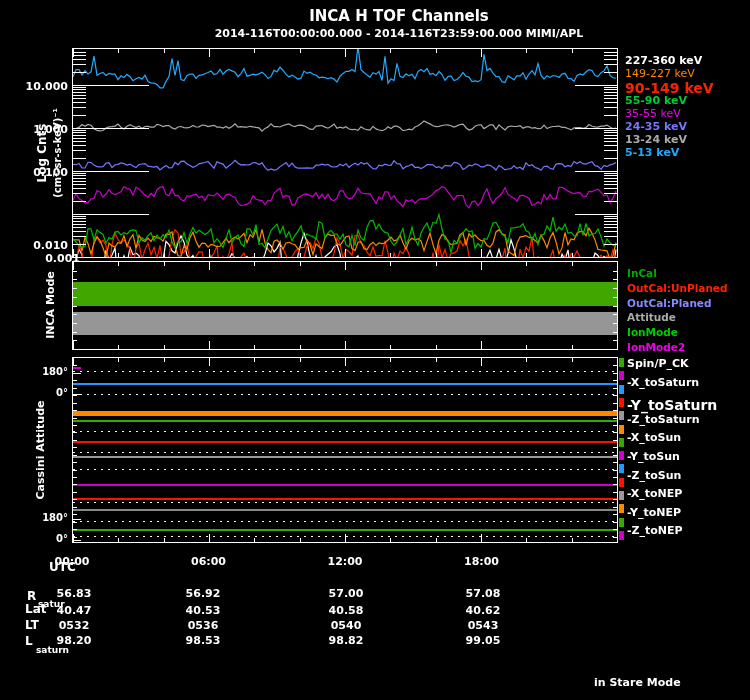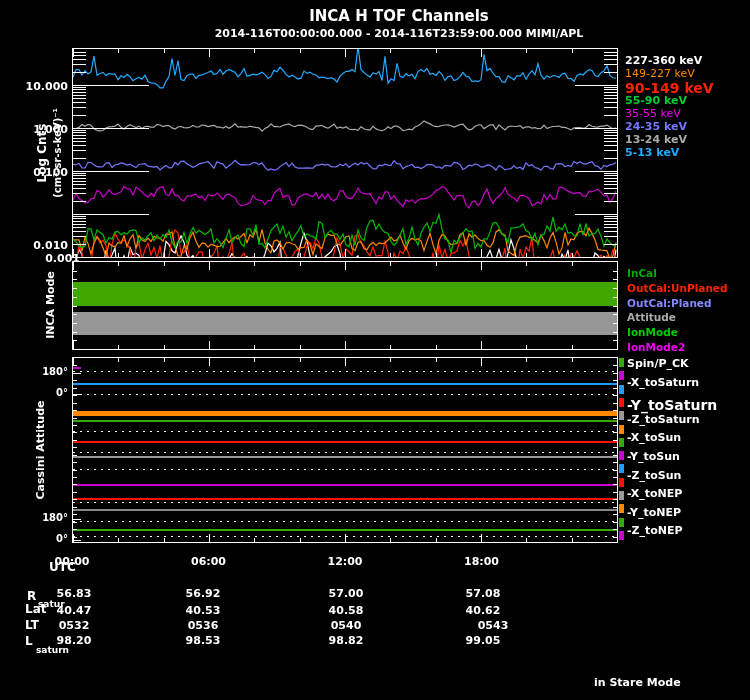--- a/index.html
+++ b/index.html
@@ -354,20 +354,20 @@
     <div style="position: absolute; left: 483px; top: 587px; font-size: 11px; font-weight: bold; transform: translateX(-50%);">57.08</div>
     <div style="position: absolute; left: 25px; top: 602px; font-size: 12px; font-weight: bold;">Lat</div>
     <div style="position: absolute; left: 74px; top: 604px; font-size: 11px; font-weight: bold; transform: translateX(-50%);">40.47</div>
     <div style="position: absolute; left: 203px; top: 604px; font-size: 11px; font-weight: bold; transform: translateX(-50%);">40.53</div>
     <div style="position: absolute; left: 346px; top: 604px; font-size: 11px; font-weight: bold; transform: translateX(-50%);">40.58</div>
     <div style="position: absolute; left: 483px; top: 604px; font-size: 11px; font-weight: bold; transform: translateX(-50%);">40.62</div>
     <div style="position: absolute; left: 25px; top: 618px; font-size: 12px; font-weight: bold;">LT</div>
     <div style="position: absolute; left: 74px; top: 619px; font-size: 11px; font-weight: bold; transform: translateX(-50%);">0532</div>
     <div style="position: absolute; left: 203px; top: 619px; font-size: 11px; font-weight: bold; transform: translateX(-50%);">0536</div>
     <div style="position: absolute; left: 346px; top: 619px; font-size: 11px; font-weight: bold; transform: translateX(-50%);">0540</div>
-    <div style="position: absolute; left: 493px; top: 619px; font-size: 11px; font-weight: bold; transform: translateX(-50%);">0543</div>
+    <div style="position: absolute; left: 483px; top: 619px; font-size: 11px; font-weight: bold; transform: translateX(-50%);">0543</div>
     <div style="position: absolute; left: 25px; top: 634px; font-size: 12px; font-weight: bold;">L</div>
     <div style="position: absolute; left: 36px; top: 645px; font-size: 9px; font-weight: bold;">saturn</div>
     <div style="position: absolute; left: 74px; top: 634px; font-size: 11px; font-weight: bold; transform: translateX(-50%);">98.20</div>
     <div style="position: absolute; left: 203px; top: 634px; font-size: 11px; font-weight: bold; transform: translateX(-50%);">98.53</div>
     <div style="position: absolute; left: 346px; top: 634px; font-size: 11px; font-weight: bold; transform: translateX(-50%);">98.82</div>
     <div style="position: absolute; left: 483px; top: 634px; font-size: 11px; font-weight: bold; transform: translateX(-50%);">99.05</div>
   </div>
 
 </body></html>

